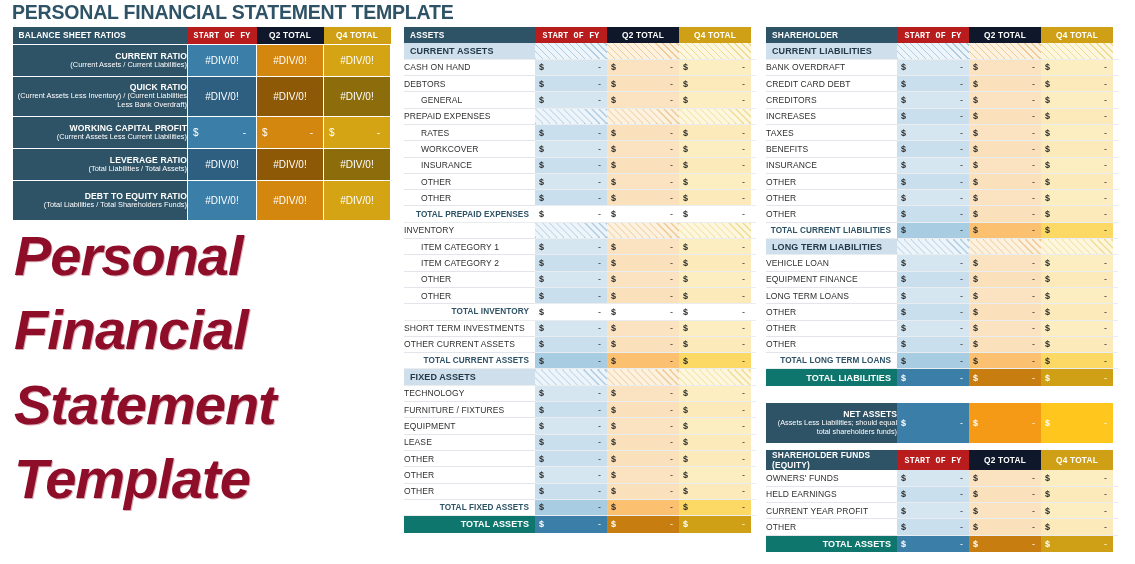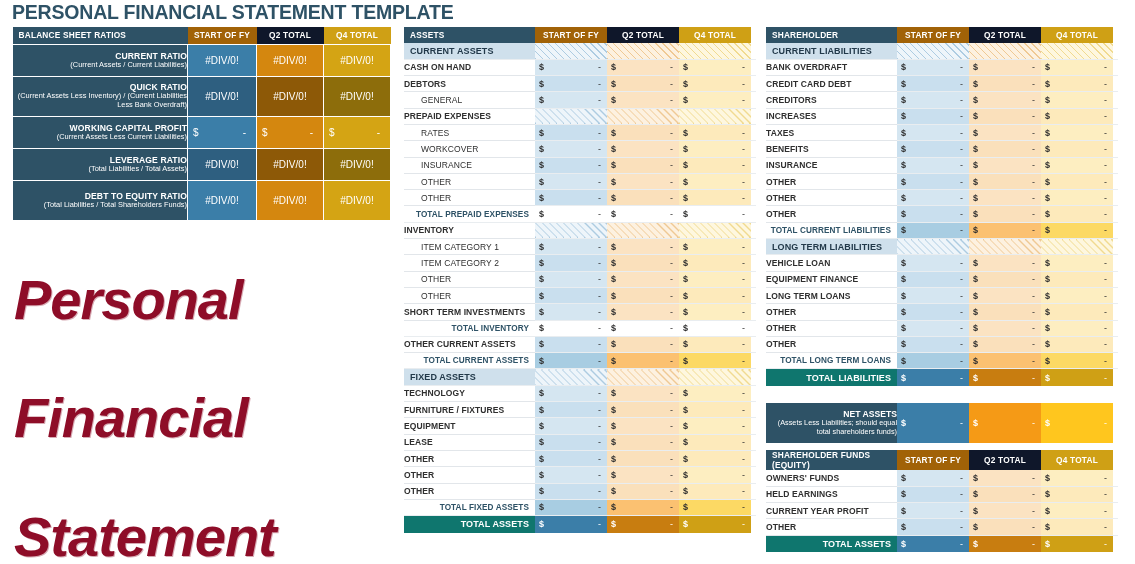--- a/index.html
+++ b/index.html
@@ -20,45 +20,45 @@
 
   
   .overlay-text {
     position: absolute; left: 14px; top: 219px;
     width: 390px;
     font-size: 56px; font-weight: bold; font-style: italic;
     color: #8e0d28; line-height: 1.33;
     letter-spacing: -1px;
     text-shadow: 1px 1px 0 rgba(140,15,40,.35);
   }
-  .overlay-text div { white-space: nowrap; margin-top: 44px; }
+  .overlay-text div { white-space: nowrap; }
 
   
   table.sheet {
     border-collapse: collapse;
     table-layout: fixed;
     font-size: 8.5px;
     color: #2f2f2f;
   }
   table.sheet td { padding: 0; vertical-align: middle; overflow: hidden; }
 
   
   tr.colhdr td { height: 16px; font-weight: bold; font-size: 8.3px; color: #ffffff;
                  text-align: center; letter-spacing: .2px; }
   tr.colhdr td.lbl { text-align: left; padding-left: 6px; background: #2e5266; }
-  td.h-fy { background: #a16207; }
+  td.h-fy { background: #b91c1c; font-family: Liberation Mono, monospace; }
   td.h-q2 { background: #0f172a; }
   td.h-q4 { background: #cfa015; }
   td.rail { background: #ffffff; }
 
   
   td.lbl        { padding-left: 6px; text-align: left; letter-spacing: .1px; }
   td.lbl.sect   { background: #cfe0ec; font-weight: bold; font-size: 9px; color: #22394a;
                   padding-left: 6px; }
-  td.lbl.item   { background: #ffffff; font-weight: bold; }
+  td.lbl.item   { background: #ffffff; }
   td.lbl.sub    { background: #ffffff; padding-left: 17px; }
   td.lbl.total  { background: #ffffff; text-align: right; padding-right: 6px;
                   font-weight: bold; color: #2e5266; font-size: 8.2px; }
   td.lbl.grand  { background: #0f766e; text-align: right; padding-right: 6px;
                   font-weight: bold; color: #ffffff; font-size: 9px; }
 
   
   td.val { position: relative; }
   td.val .dollar { position: absolute; left: 4px; top: 50%; transform: translateY(-50%);
                    font-weight: bold; font-size: 9px; }
@@ -450,46 +450,46 @@
             <span class="dollar">$</span>
             <span class="dash">-</span>
           </td>
           <td class="val v-q42">
             <span class="dollar">$</span>
             <span class="dash">-</span>
           </td>
           <td class="rail"></td>
         </tr>
         <tr class="row">
-          <td class="lbl item">SHORT TERM INVESTMENTS</td>
-          <td class="val v-fy">
-            <span class="dollar">$</span>
-            <span class="dash">-</span>
-          </td>
-          <td class="val v-q2">
-            <span class="dollar">$</span>
-            <span class="dash">-</span>
-          </td>
-          <td class="val v-q4">
-            <span class="dollar">$</span>
-            <span class="dash">-</span>
-          </td>
-          <td class="rail"></td>
-        </tr>
-        <tr class="row">
           <td class="lbl total">TOTAL INVENTORY</td>
           <td class="val v-white">
             <span class="dollar">$</span>
             <span class="dash">-</span>
           </td>
           <td class="val v-white">
             <span class="dollar">$</span>
             <span class="dash">-</span>
           </td>
           <td class="val v-white">
+            <span class="dollar">$</span>
+            <span class="dash">-</span>
+          </td>
+          <td class="rail"></td>
+        </tr>
+        <tr class="row">
+          <td class="lbl item">SHORT TERM INVESTMENTS</td>
+          <td class="val v-fy">
+            <span class="dollar">$</span>
+            <span class="dash">-</span>
+          </td>
+          <td class="val v-q2">
+            <span class="dollar">$</span>
+            <span class="dash">-</span>
+          </td>
+          <td class="val v-q4">
             <span class="dollar">$</span>
             <span class="dash">-</span>
           </td>
           <td class="rail"></td>
         </tr>
         <tr class="row">
           <td class="lbl item">OTHER CURRENT ASSETS</td>
           <td class="val v-fy2">
             <span class="dollar">$</span>
             <span class="dash">-</span>

